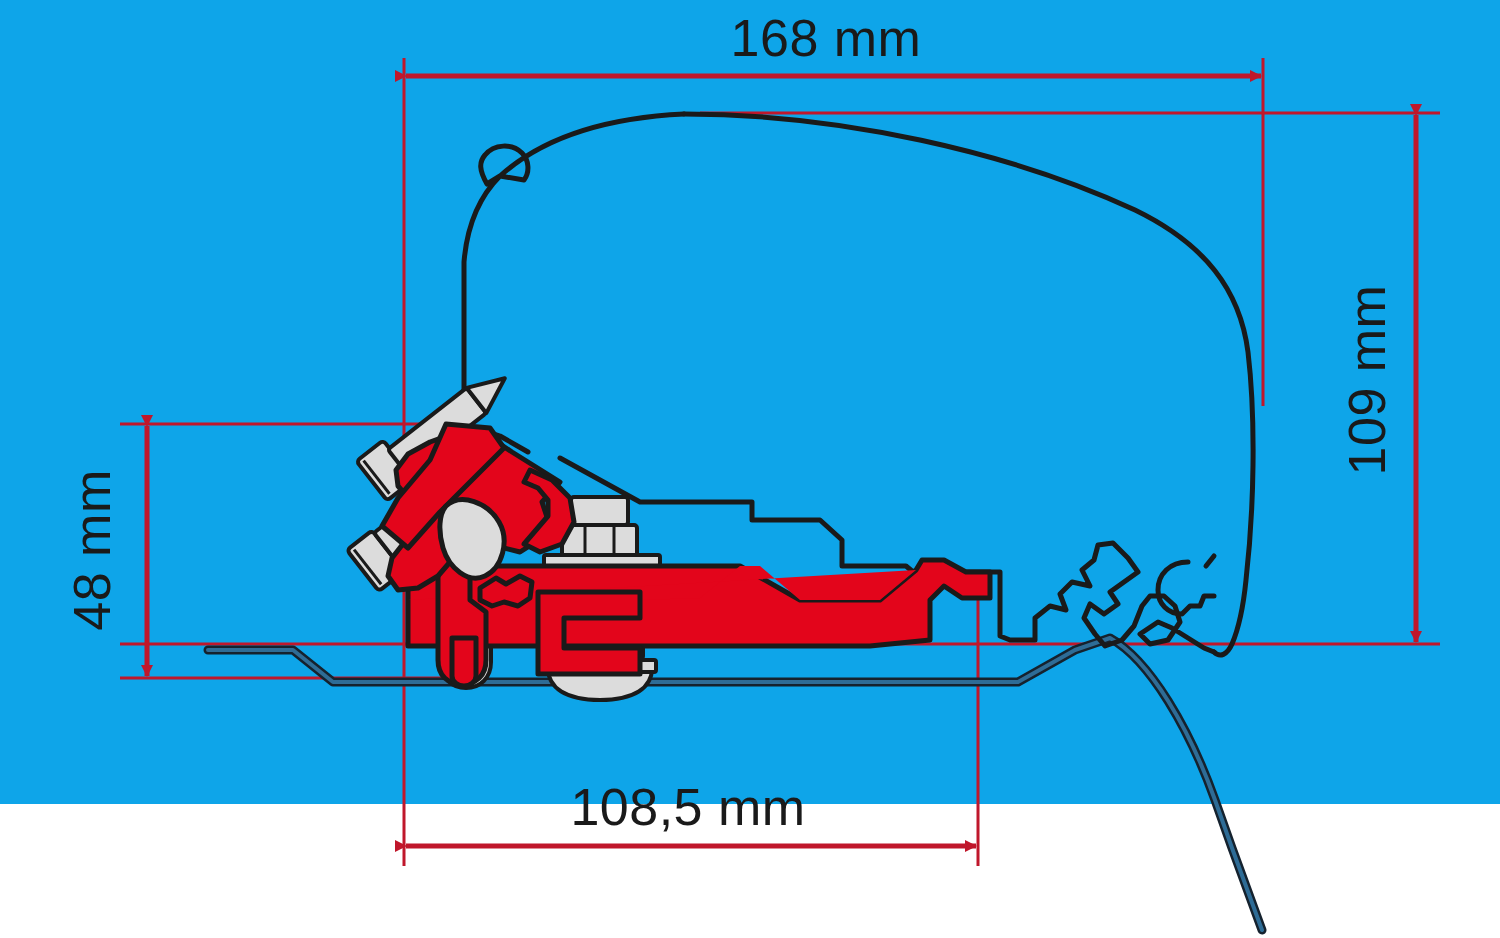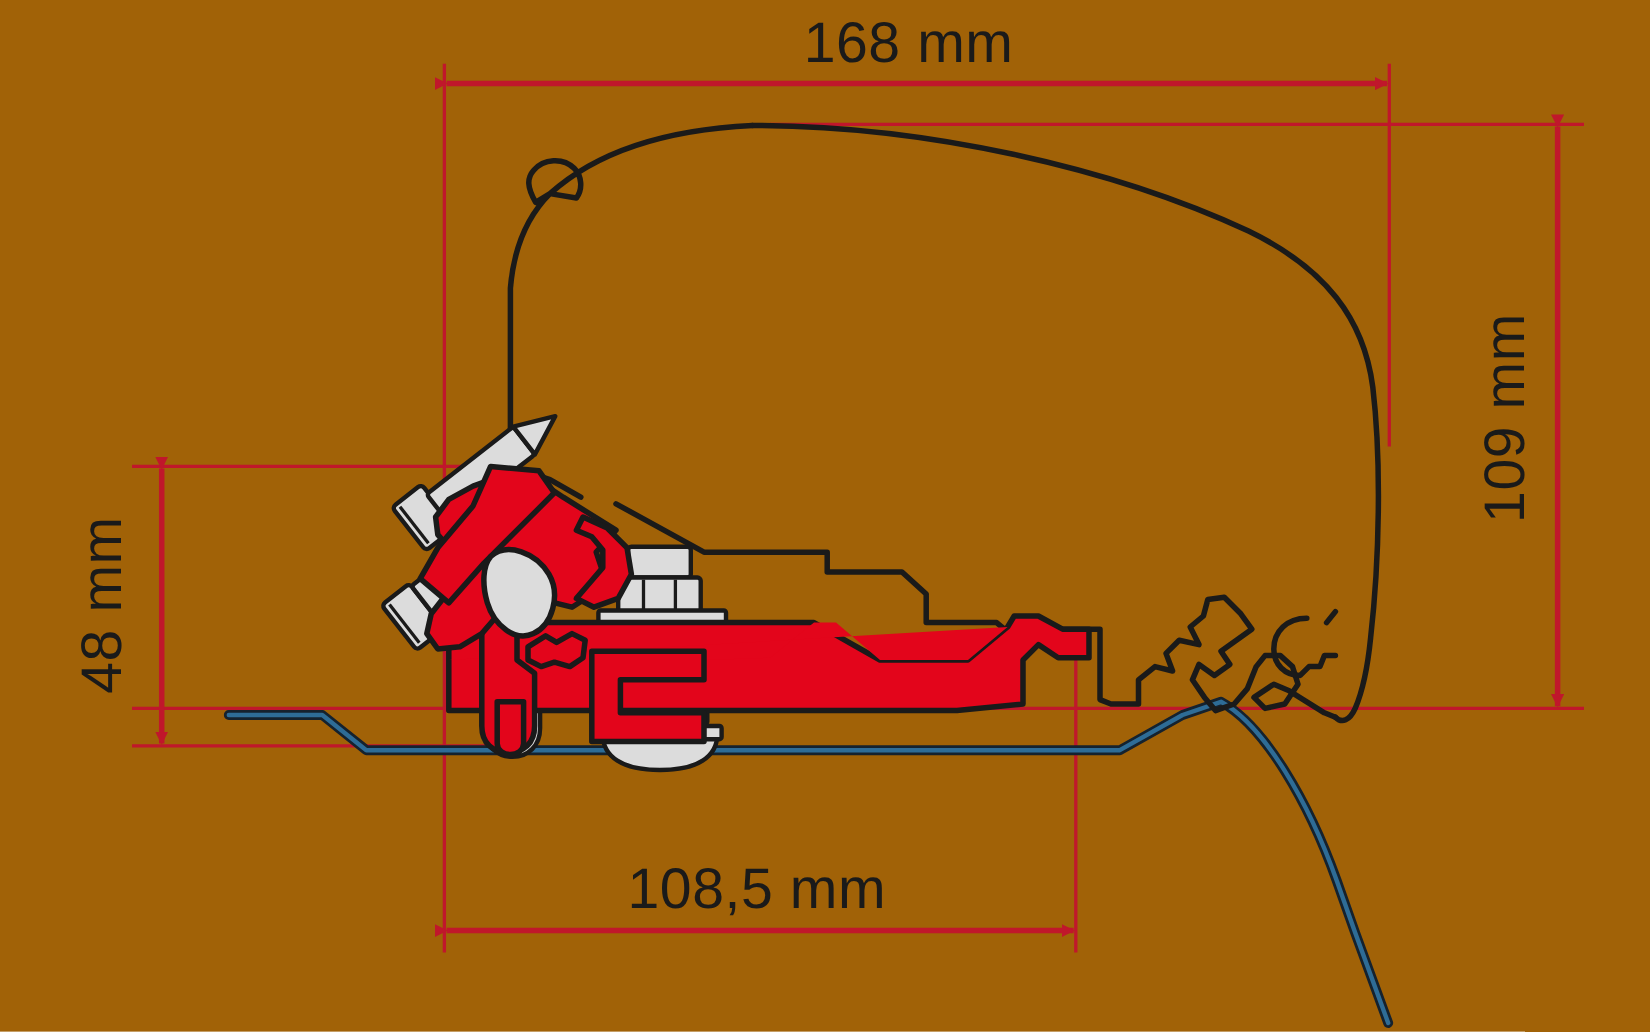--- a/index.html
+++ b/index.html
@@ -9,22 +9,22 @@
   }
   body {
     font-family: "Liberation Sans", sans-serif;
     width: 1500px;
     height: 938px;
     overflow: hidden;
   }
   #drawing-root {
     position: relative;
     width: 1500px;
-    height: 938px;
-    background: #a16207;
+    height: 804px;
+    background: #0ea5e9;
   }
   svg.canvas {
     position: absolute;
     left: 0;
     top: 0;
     width: 1500px;
     height: 938px;
     display: block;
   }
   .dim-text {

